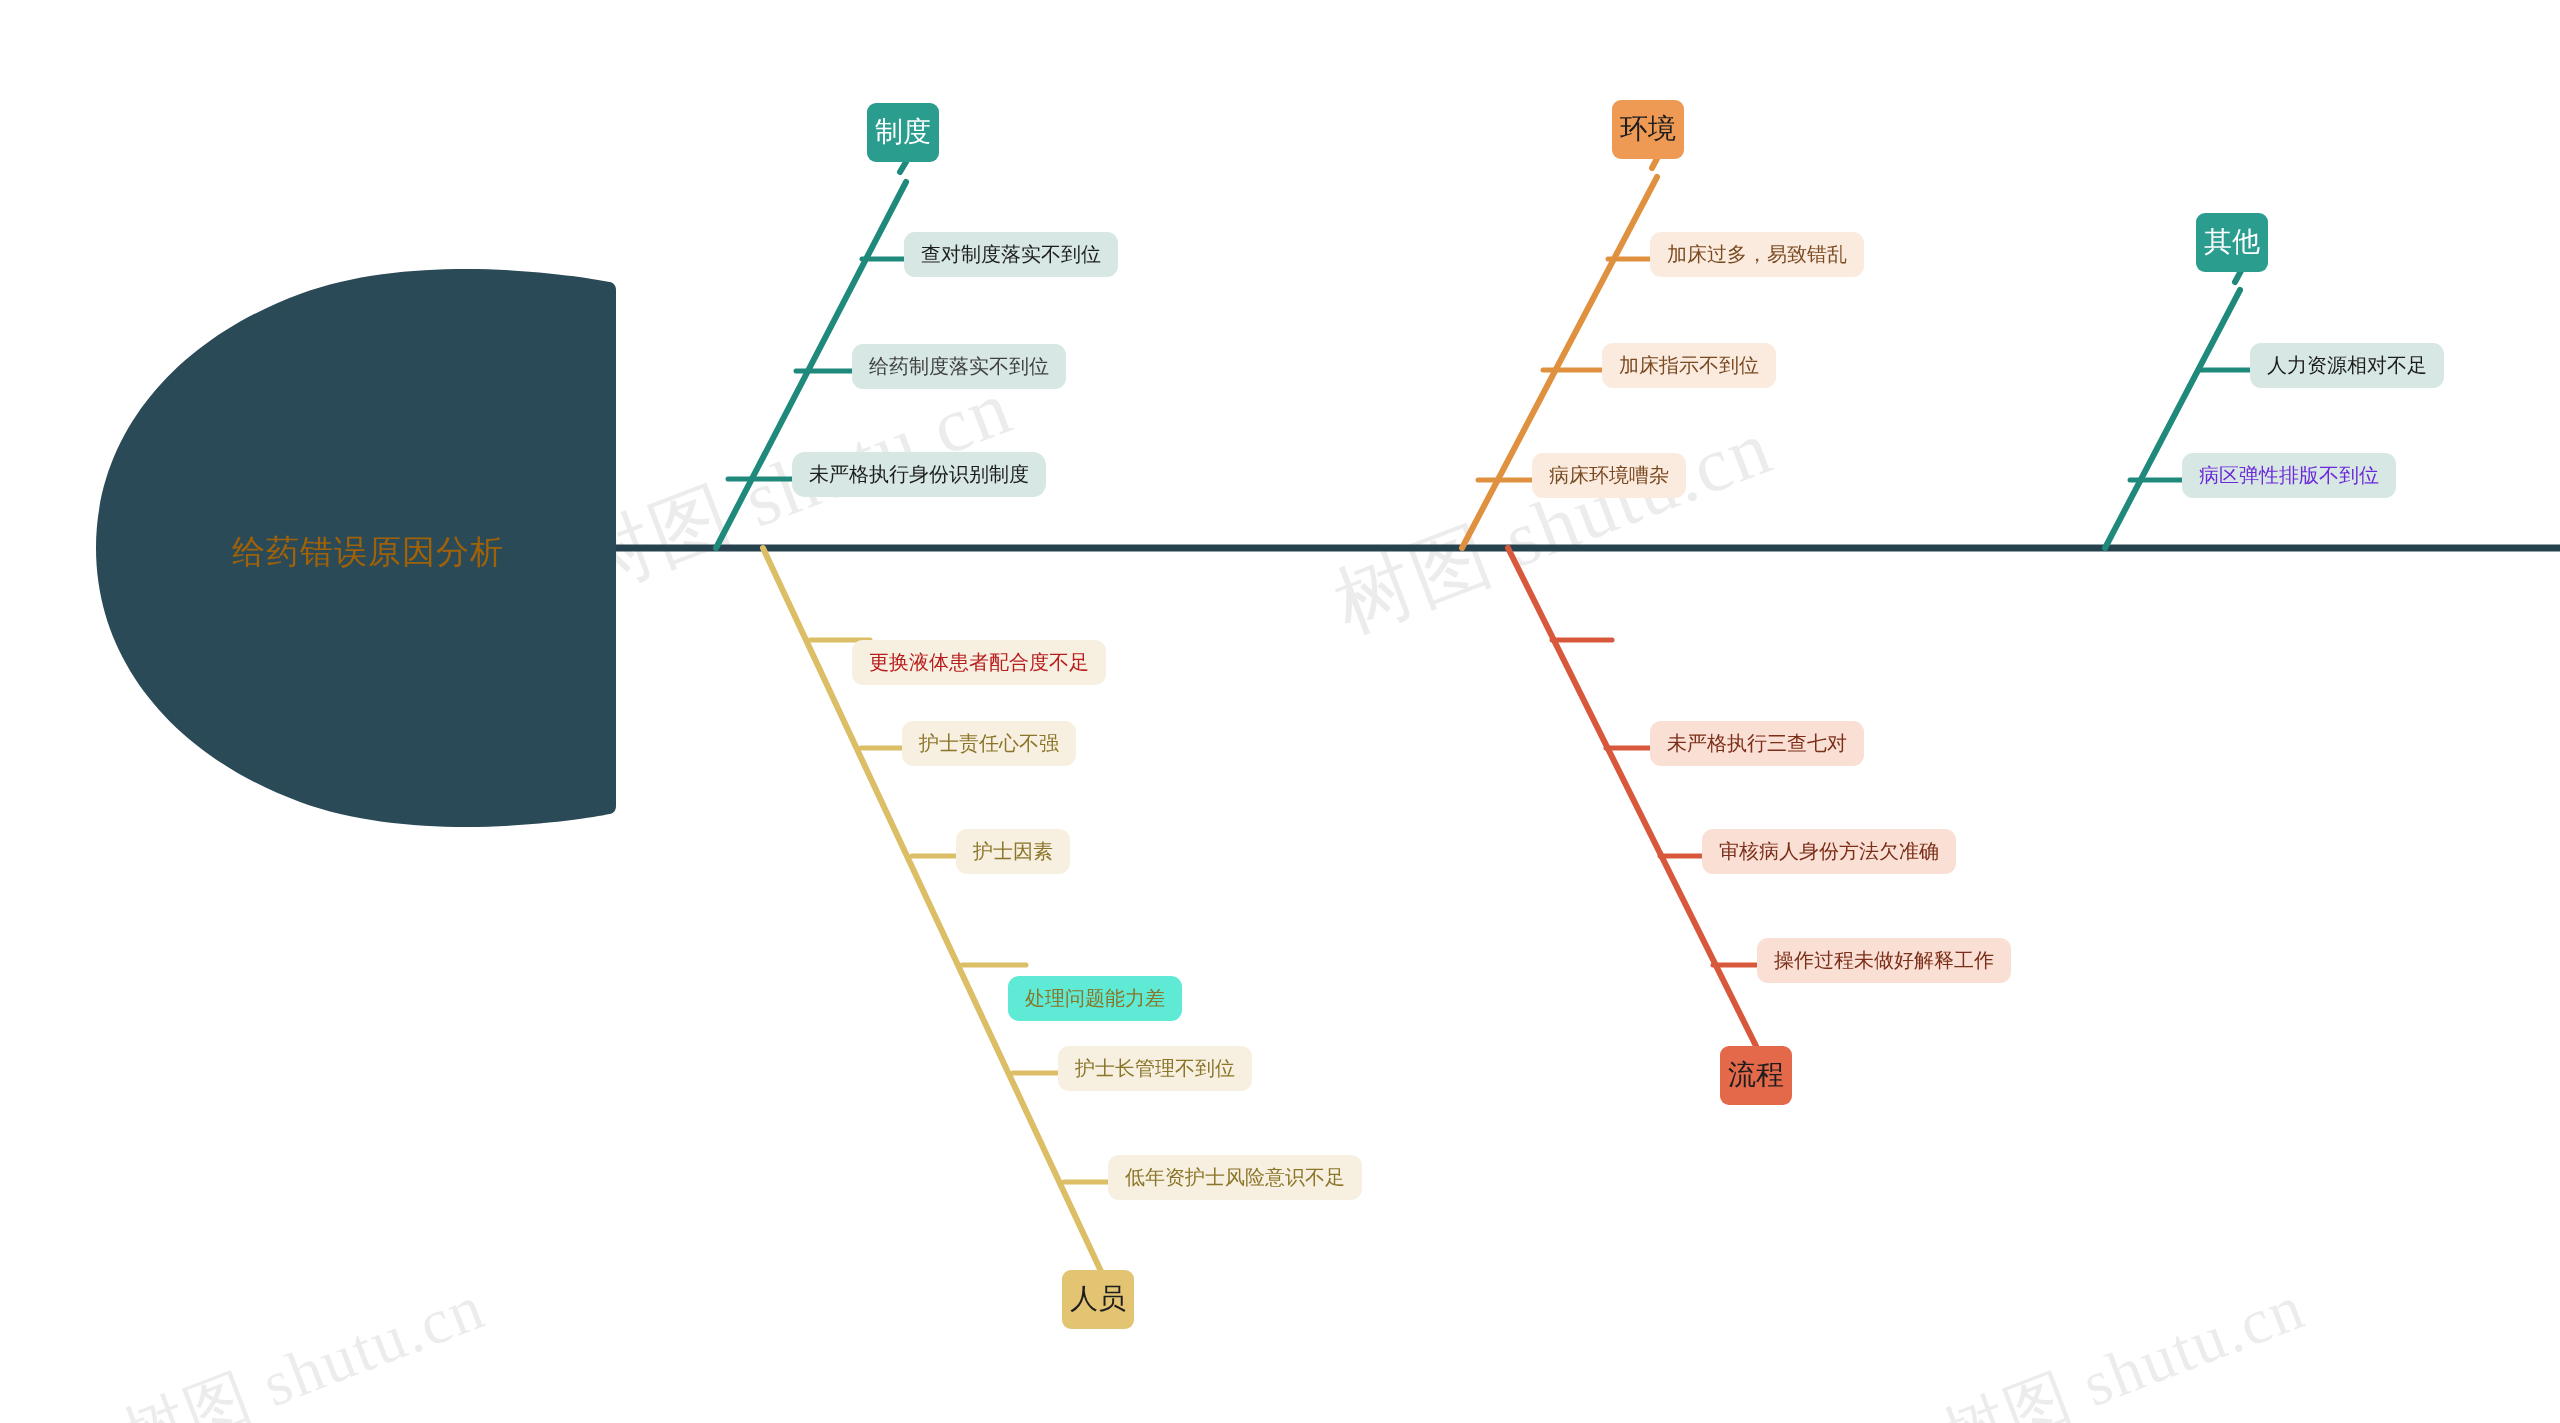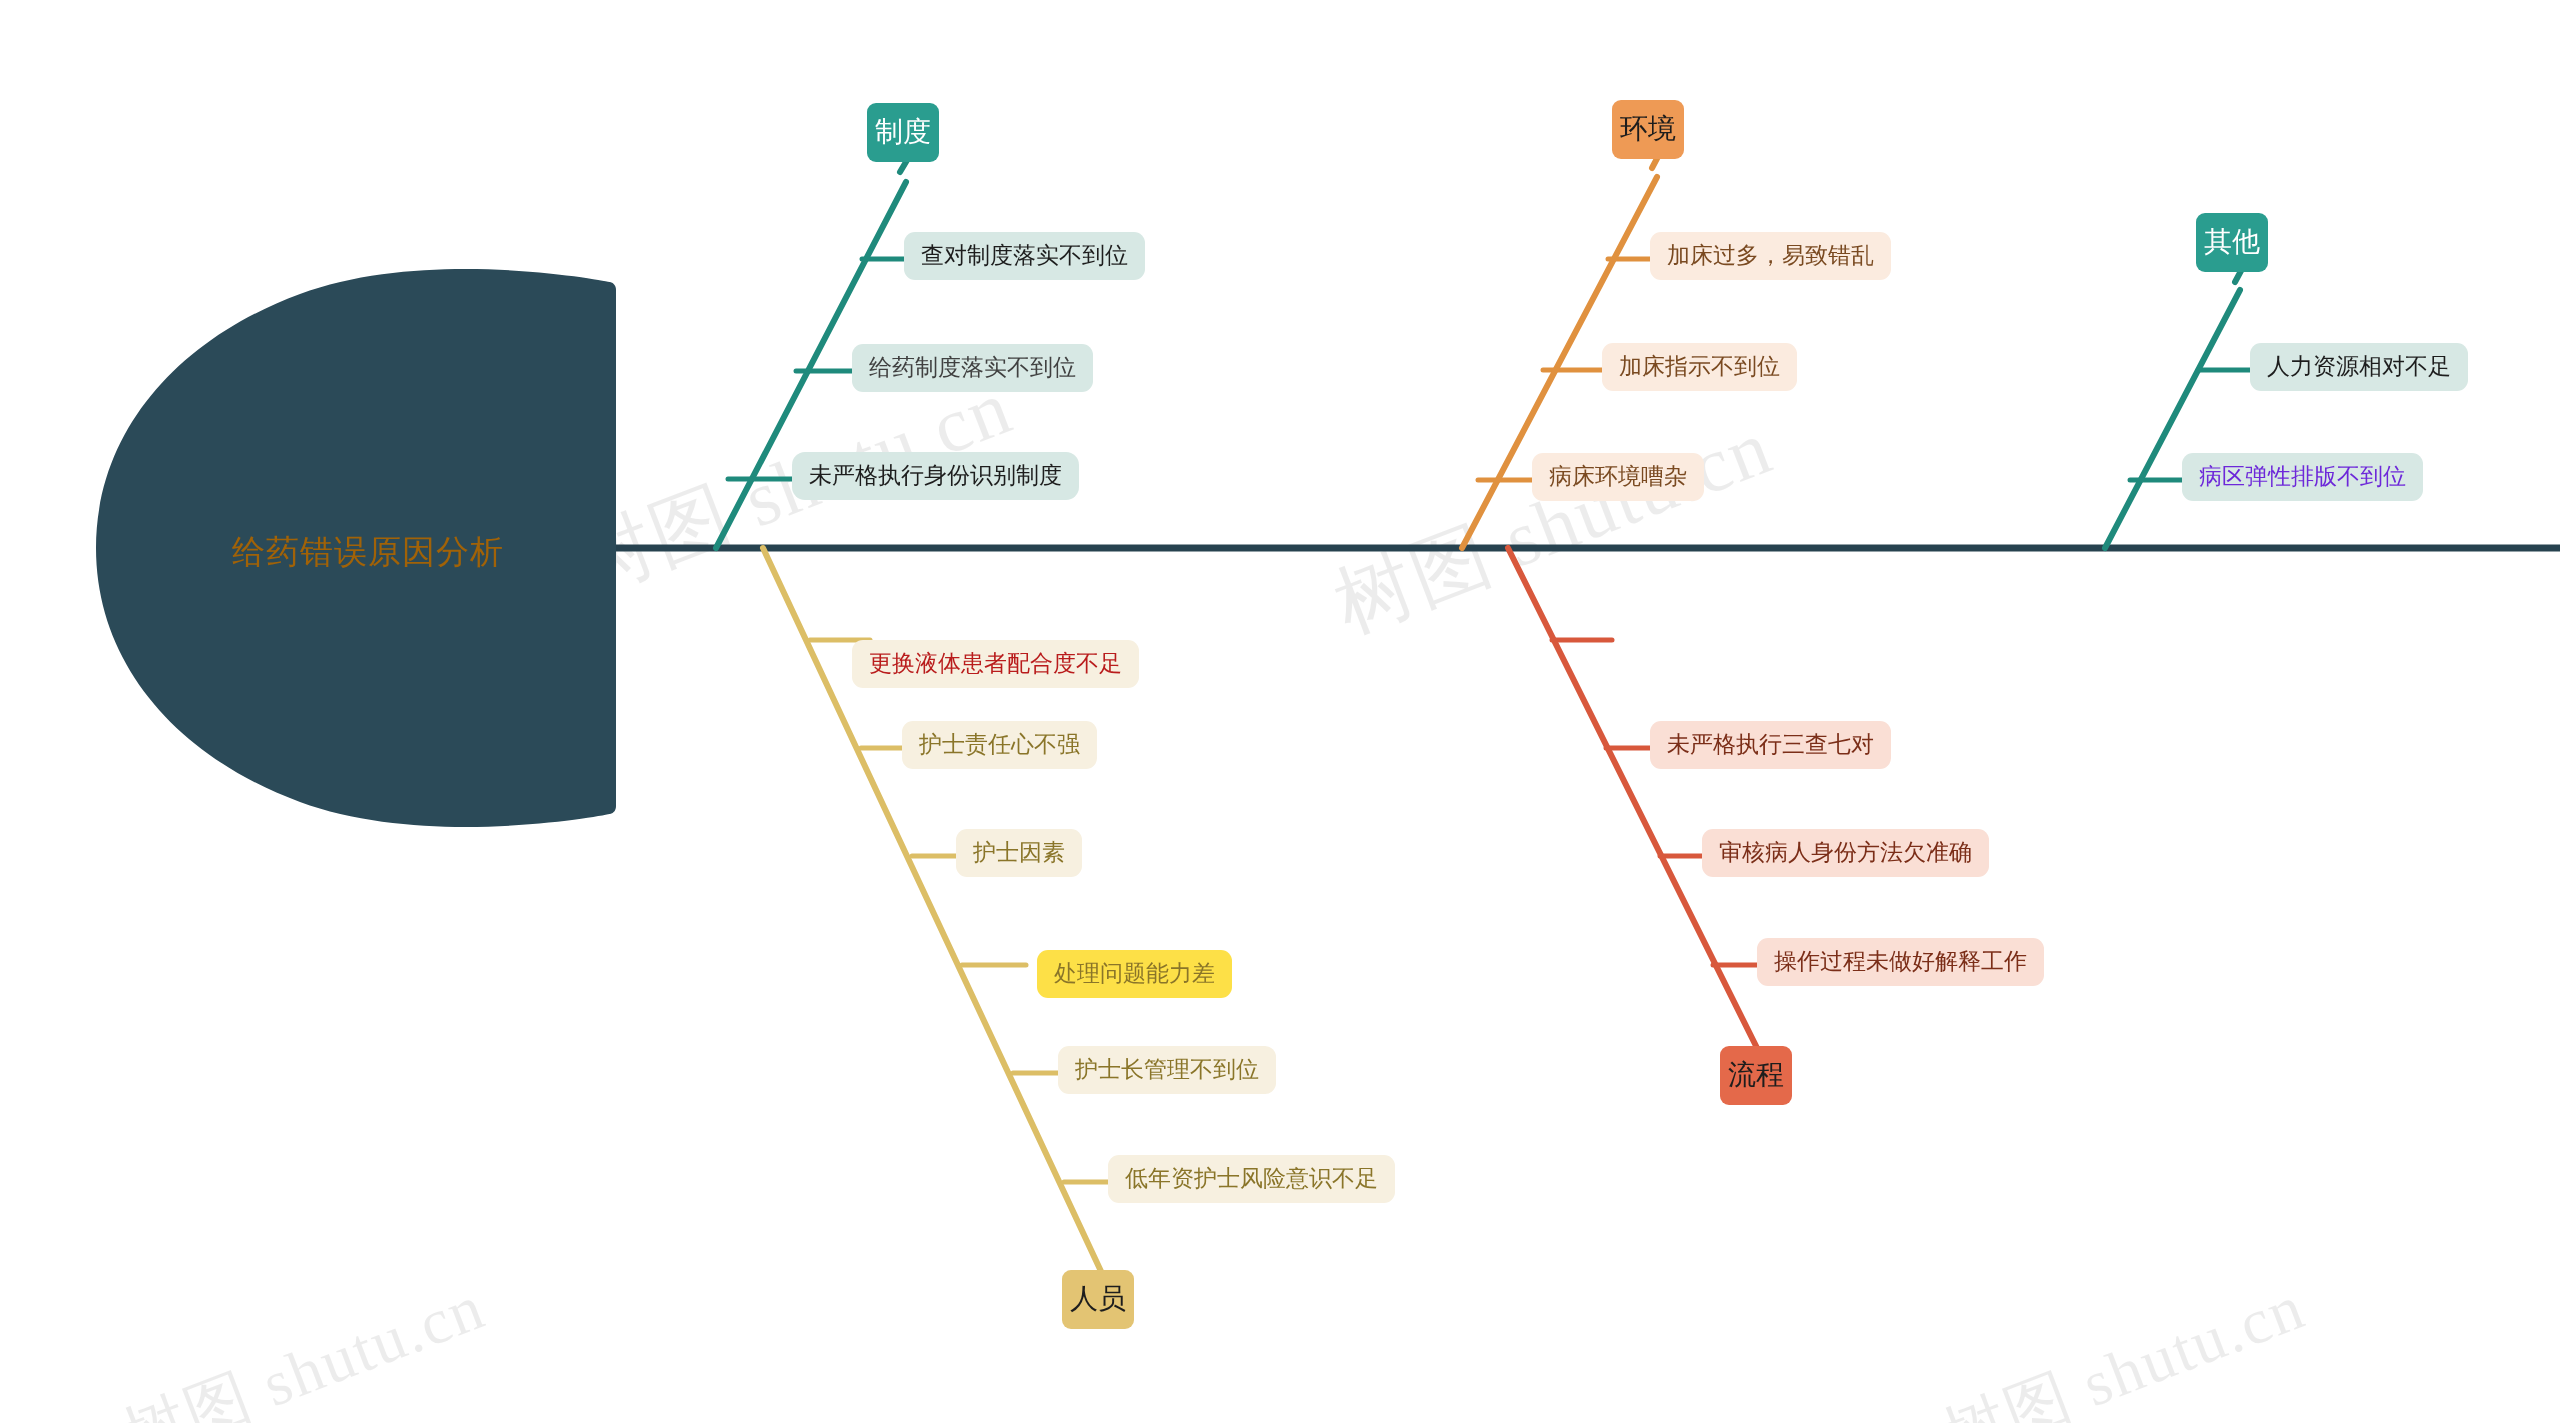--- a/index.html
+++ b/index.html
@@ -48,21 +48,21 @@
     white-space:nowrap;
     box-sizing:border-box;
     z-index:6;
   }
 
   
   .leaf{
     position:absolute;
     display:flex;align-items:center;
     border-radius:11px;
-    font-size:23px;
+    font-size:20px;
     line-height:1;
     padding:12px 17px 13px;
     white-space:nowrap;
     box-sizing:border-box;
     z-index:4;
   }
 </style>
 </head>
 <body>
 
@@ -146,21 +146,21 @@
   <div class="leaf" style="left:1650px;top:232px;background:#FBEBDF;color:#7A4A21;">加床过多，易致错乱</div>
   <div class="leaf" style="left:1602px;top:343px;background:#FBEBDF;color:#7A4A21;">加床指示不到位</div>
   <div class="leaf" style="left:1532px;top:453px;background:#FBEBDF;color:#7A4A21;">病床环境嘈杂</div>
 
   <div class="leaf" style="left:2250px;top:343px;background:#D7E8E4;color:#1D1D1D;">人力资源相对不足</div>
   <div class="leaf" style="left:2182px;top:453px;background:#D7E8E4;color:#6d28d9;">病区弹性排版不到位</div>
 
   <div class="leaf" style="left:852px;top:640px;background:#F7F0E0;color:#b91c1c;">更换液体患者配合度不足</div>
   <div class="leaf" style="left:902px;top:721px;background:#F7F0E0;color:#8A7529;">护士责任心不强</div>
   <div class="leaf" style="left:956px;top:829px;background:#F7F0E0;color:#8A7529;text-align:center;">护士因素</div>
-  <div class="leaf" style="left:1008px;top:950px;background:#fde047;color:#8A7529;margin-left:29px;">处理问题能力差</div>
+  <div class="leaf" style="left:1008px;top:976px;background:#5eead4;color:#8A7529;">处理问题能力差</div>
   <div class="leaf" style="left:1058px;top:1046px;background:#F7F0E0;color:#8A7529;">护士长管理不到位</div>
   <div class="leaf" style="left:1108px;top:1155px;background:#F7F0E0;color:#8A7529;">低年资护士风险意识不足</div>
 
   <div class="leaf" style="left:1650px;top:721px;background:#FADFD5;color:#7B2E18;">未严格执行三查七对</div>
   <div class="leaf" style="left:1702px;top:829px;background:#FADFD5;color:#7B2E18;">审核病人身份方法欠准确</div>
   <div class="leaf" style="left:1757px;top:938px;background:#FADFD5;color:#7B2E18;">操作过程未做好解释工作</div>
 
 </div>
 
 </body></html>

